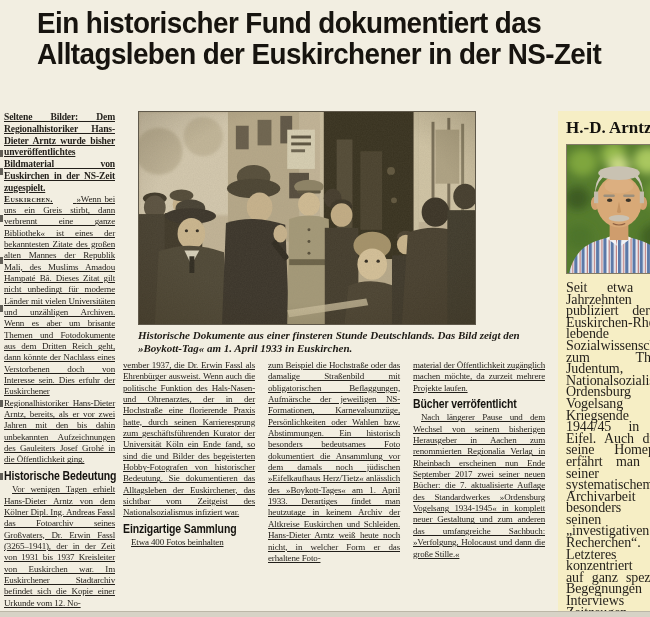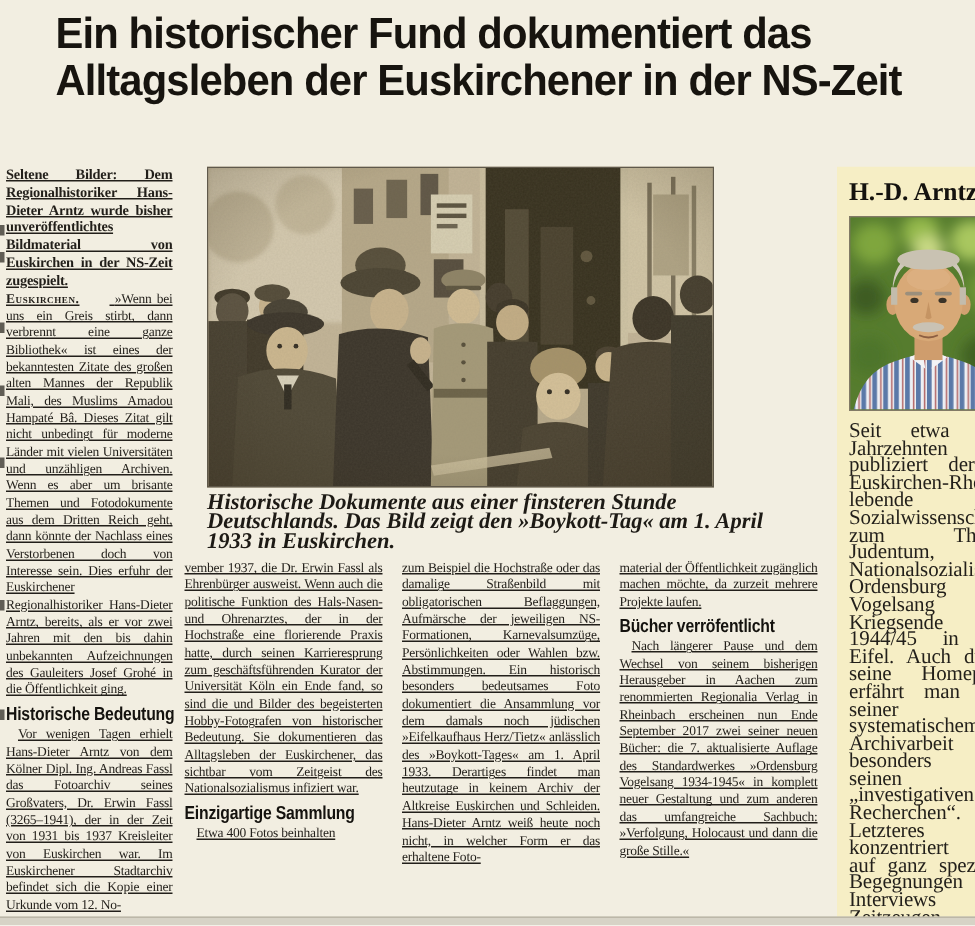--- a/index.html
+++ b/index.html
@@ -27,21 +27,21 @@
   .col-heading{display:inline-block;white-space:nowrap;transform:scaleX(.84);transform-origin:0 50%;
     font-family:"Liberation Sans", sans-serif;font-weight:bold;font-size:12.5px;color:#14120e;
     margin:5px 0 2px 0;}
   .indent{text-indent:8px;}
   
   .main{padding-right:5px;min-width:0;}
   .photo-frame{margin-left:15px;width:338px;height:214px;border:1px solid #5f584a;
     box-sizing:border-box;background:#c3b598;}
   .photo-frame svg{display:block;width:100%;height:100%;}
   .photo-caption{margin:4px 6px 5px 15px;font-style:italic;font-weight:bold;
-    font-size:15px;line-height:13px;text-align:left;color:#1d1a15;}
+    font-size:11px;line-height:13px;text-align:left;color:#1d1a15;}
   .threecols{display:grid;grid-template-columns:repeat(3,1fr);column-gap:13px;margin-top:2px;}
   .tcol{min-width:0;}
   
   .sidebar{background:#f6eec5;box-sizing:border-box;padding:7px 8px 6px 8px;}
   .sidebar-title{margin:0 0 6px 0;text-align:left;font-family:"Liberation Serif", serif;
     font-weight:bold;font-size:17px;color:#14120e;}
   .portrait-frame{width:106px;height:130px;border:1px solid #827a66;box-sizing:border-box;background:#567c2e;}
   .portrait-frame svg{display:block;width:100%;height:100%;}
   .sidebar-body{margin-top:8px;font-size:14px;line-height:11.6px;letter-spacing:-0.1px;text-align:justify;}
   .netline{margin-top:9px;color:#2e7d33;}

